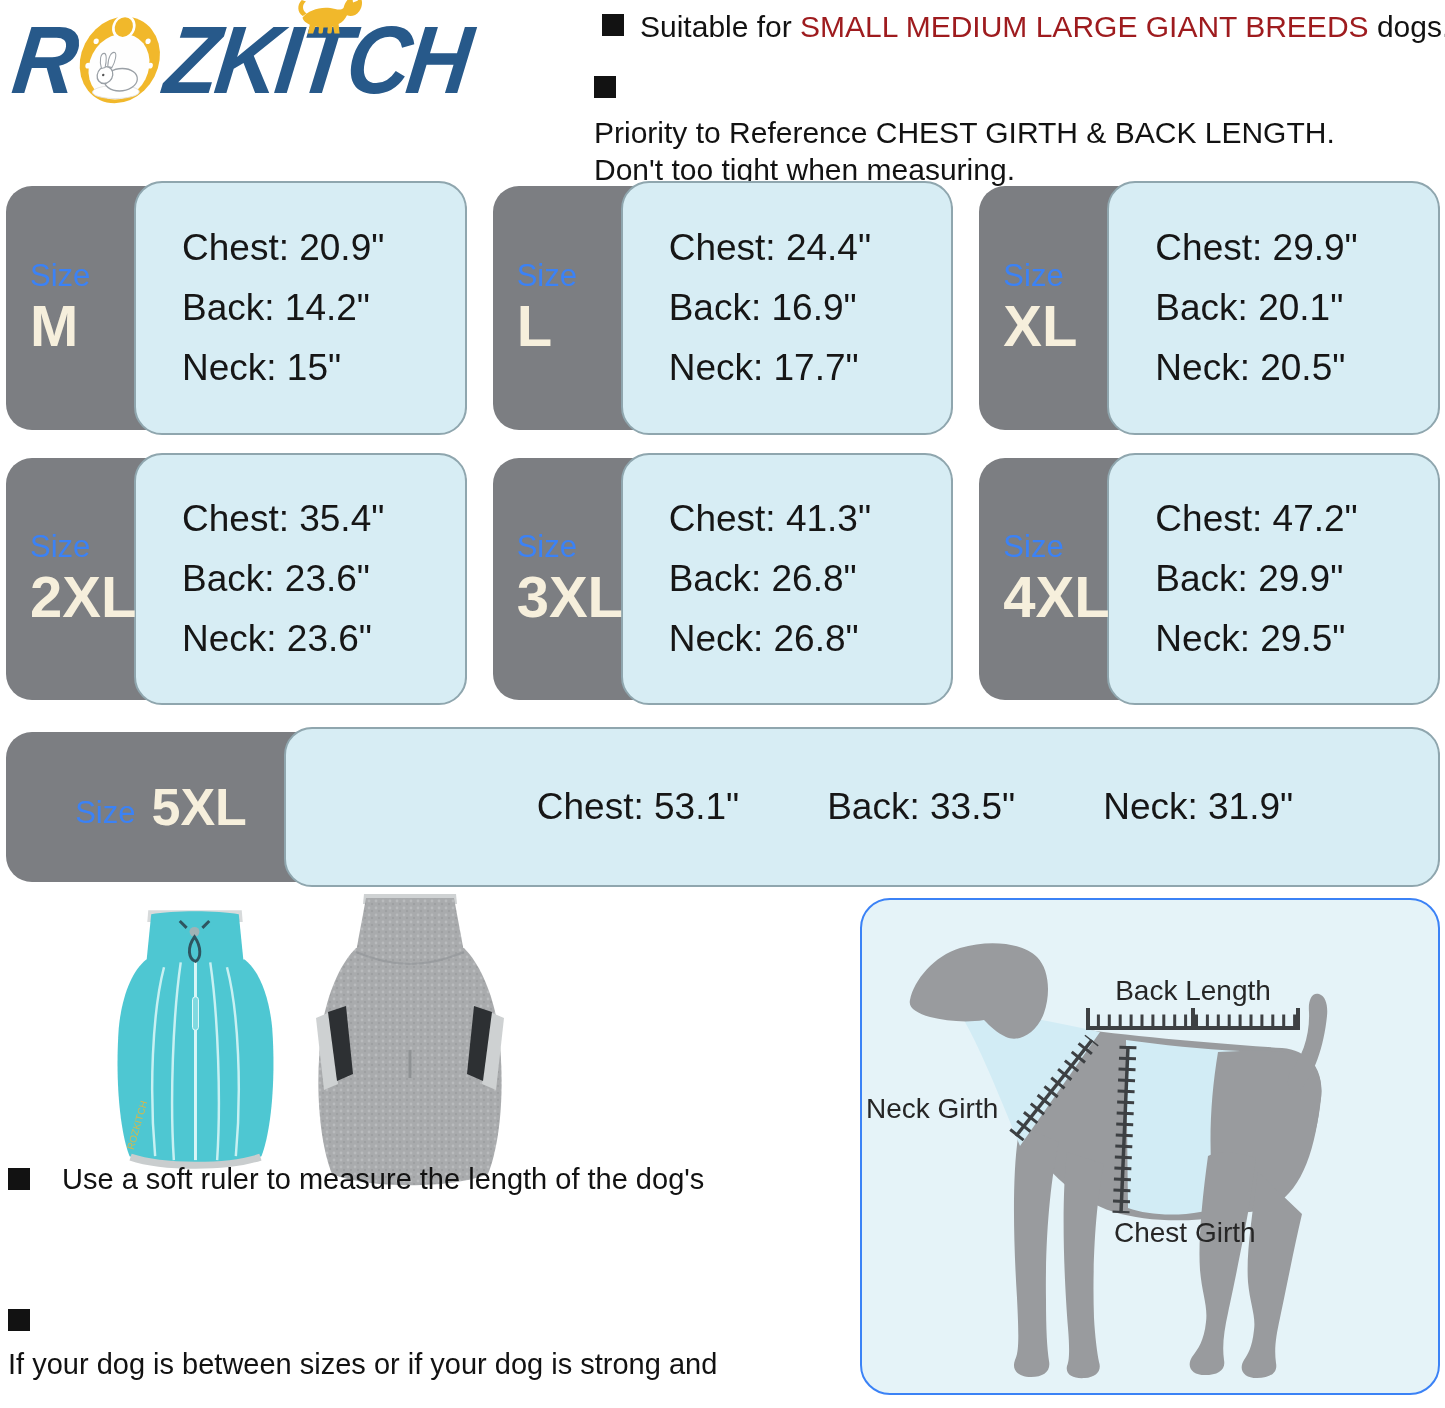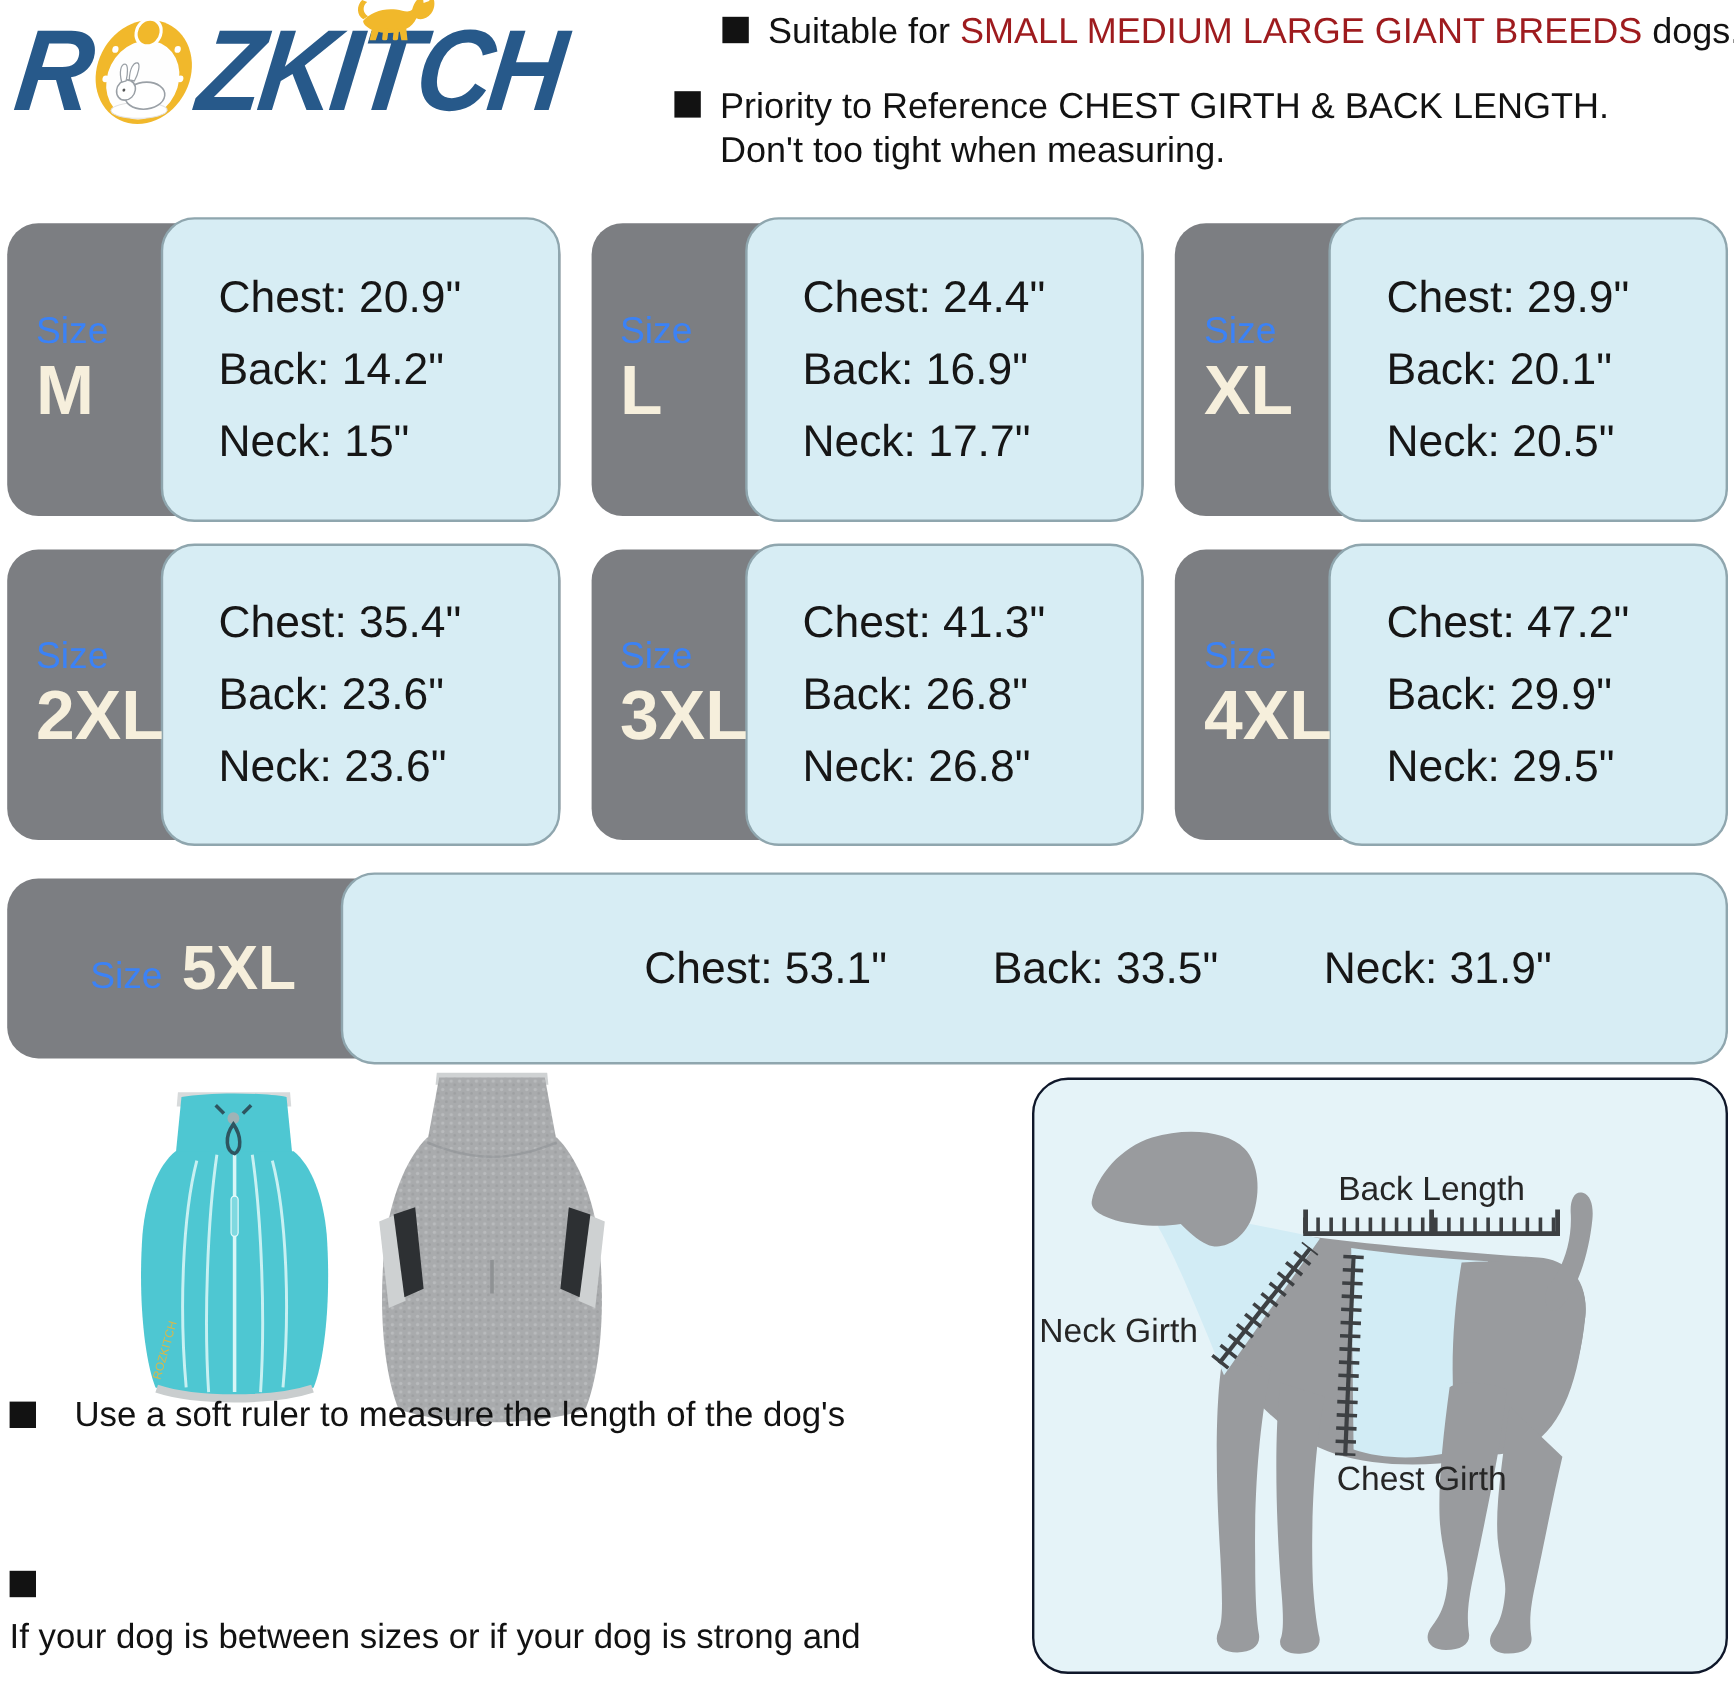--- a/index.html
+++ b/index.html
@@ -14,21 +14,21 @@
       letter-spacing:-4px;display:inline-block;}
   .badge{width:94px;height:94px;margin:0 3px;flex:0 0 auto;}
   .t-wrap{position:relative;display:inline-block;}
   .cat{position:absolute;left:-16px;top:-20px;width:80px;height:48px;}
   
   .note{position:absolute;display:flex;gap:16px;}
   .bullet{width:22px;height:22px;background:#121212;flex:0 0 auto;margin-top:6px;}
   .ntext{font-size:30px;line-height:37px;color:#121212;white-space:nowrap;}
   .red{color:#9E1B1E;}
   #note-top-1{left:562px;top:8px;margin-left:40px;}
-  #note-top-2{left:562px;top:70px;}
+  #note-top-2{left:594px;top:70px;flex-direction:column;}
   
   .row{position:absolute;left:6px;width:1434px;display:flex;gap:26px;}
   .row1{top:186px;height:244px;}
   .row2{top:458px;height:242px;}
   .row3{top:732px;height:150px;}
   .card{position:relative;flex:1;}
   .card-bg{position:absolute;inset:0;background:#7C7E82;border-radius:26px;}
   .card-panel{position:absolute;left:128px;right:0;top:-5px;bottom:-5px;background:#D7EDF4;
               border:2px solid #8FA6AE;border-radius:28px;display:flex;flex-direction:column;
               justify-content:center;padding-left:46px;box-sizing:border-box;z-index:1;}
@@ -39,21 +39,21 @@
   .sname{font-size:58px;font-weight:bold;color:#F6EFDC;line-height:1.12;white-space:nowrap;}
   .card5 .card-panel{left:278px;flex-direction:row;align-items:center;gap:88px;padding-left:106px;}
   .card5 .card-size{width:280px;flex-direction:row;align-items:center;gap:16px;padding-left:30px;}
   .card5 .sname{font-size:52px;}
   .card5 .sword{margin-top:12px;}
   
   .products{position:absolute;left:104px;top:892px;display:flex;gap:18px;align-items:flex-start;}
   .vest-blue{margin-top:8px;}
   
   .dogpanel{position:absolute;left:860px;top:898px;width:580px;height:497px;background:#E5F3F8;
-            border:2px solid #0f172a;border-radius:30px;box-sizing:border-box;overflow:hidden;}
+            border:2px solid #3b82f6;border-radius:30px;box-sizing:border-box;overflow:hidden;}
   .dogpanel svg{display:block;}
   
   .bnote{position:absolute;left:8px;display:flex;gap:16px;}
   #note-bot-1{top:1162px;gap:32px;}
   #note-bot-2{top:1303px;flex-direction:column;}
   .btext{font-size:29px;line-height:35px;color:#121212;white-space:nowrap;}
 </style>
 </head>
 <body>
 

